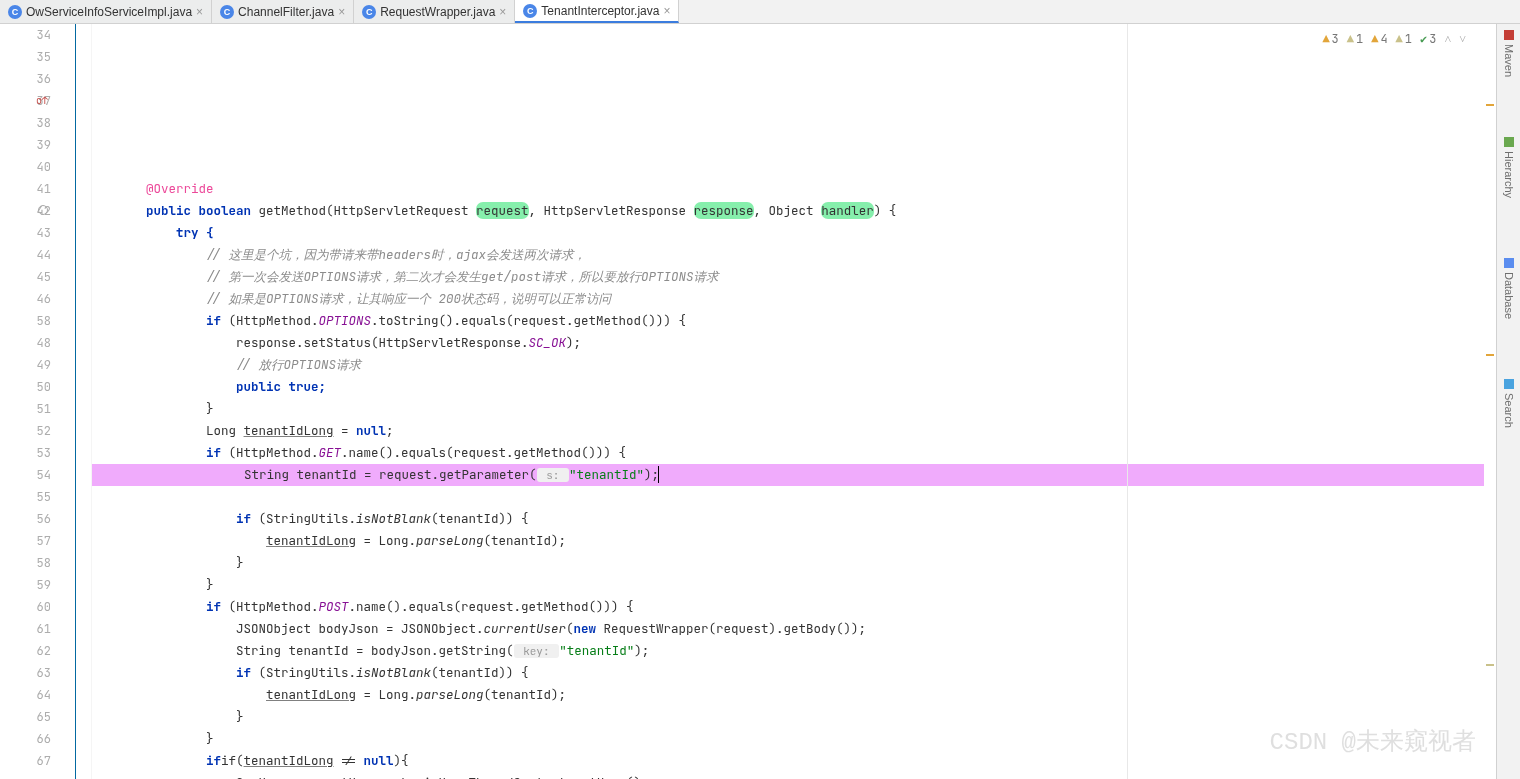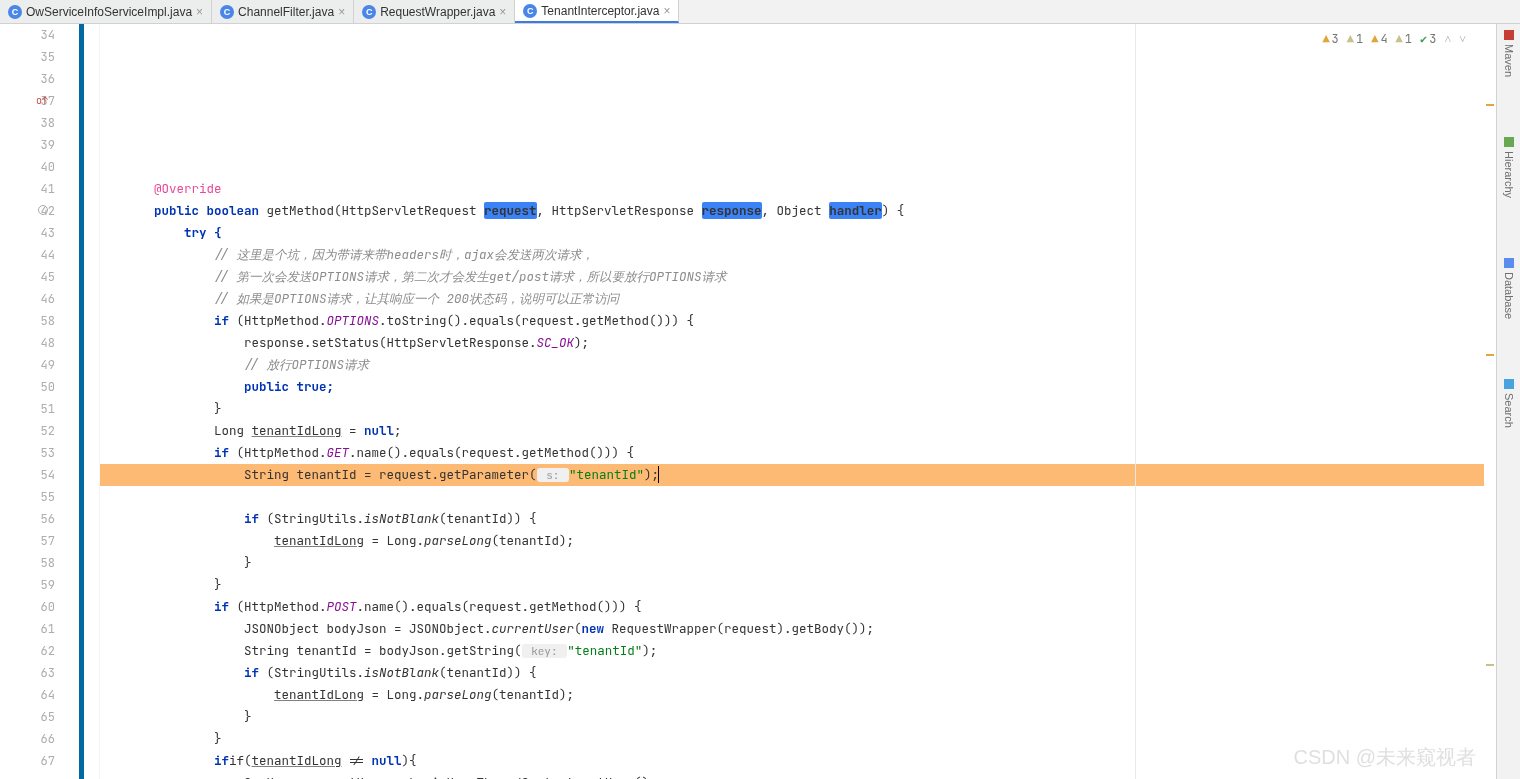--- a/index.html
+++ b/index.html
@@ -47,21 +47,21 @@
     padding-top: 6px; gap: 60px;
   }
   .right-bar .tool {
     writing-mode: vertical-rl;
     font-size: 11px; color: #6e6e6e; cursor: pointer;
     display: flex; align-items: center; gap: 4px;
   }
   .right-bar .tool .sq { width:10px;height:10px;display:inline-block; }
   .editor-wrap { display: flex; height: calc(100% - 24px); width: calc(100% - 24px); }
   .gutter {
-    width: 84px; background: #fff; border-right: 5px solid #0369a1;
+    width: 76px; background: #fff; border-right: 1px solid #0369a1;
     font-family: "JetBrains Mono","Consolas",monospace; font-size: 12px;
     color: #adadad; text-align: right; padding-right: 24px; line-height: 22px;
     position: relative;
   }
   .gutter .ln { height: 22px; position: relative;}
   .markstrip {
     width: 16px; background:#fff; border-right:1px solid #f5f5f5;
   }
   .code {
     flex: 1; font-family: "JetBrains Mono","Consolas",monospace;
@@ -69,41 +69,41 @@
     white-space: pre; position: relative;
   }
   .indic {
     position: absolute; top: 4px; right: 18px; display: flex; gap: 8px;
     font-size: 12px; align-items: center; color: #777;
   }
   .indic .warn::before { content:"▲"; color:#e2a53a; margin-right:2px;}
   .indic .wweak::before { content:"▲"; color:#c9c18a; margin-right:2px;}
   .indic .chk::before { content:"✔"; color:#499c54; margin-right:2px;}
   .indic .arr { color:#aaa; cursor:pointer;}
-  .hl-line { background:#fdba74; display:block; margin-left:-24px; padding-left:24px; width:calc(100% + 24px);}
+  .hl-line { background:#f0abfc; display:block; margin-left:-24px; padding-left:32px; width:calc(100% + 24px);}
   .kw { color:#0033b3; font-weight:bold;}
   .ann { color:#ec4899;}
   .str { color:#067d17;}
   .cmt { color:#8c8c8c; font-style:italic;}
   .fld { color:#871094; font-style:italic;}
-  .param-hl { background:#3b82f6; border-radius:2px;font-weight:bold;}
+  .param-hl { background:#86efac; border-radius:7px;}
   .uline { text-decoration: underline; text-decoration-color:#808080;}
   .static { font-style:italic;margin-top:48px;}
   .inlhint { color:#999; font-size:11px; background:#f0f0f0; padding:0 3px; border-radius:3px;}
   .rmargin {
     position:absolute; top:0; bottom:0; left:1035px; width:0;
     border-left:1px solid #e8e8e8;
   }
   .errstrip {
     width:12px; background:#fff; position:relative;
   }
   .errstrip .m { position:absolute; left:2px; width:8px; height:2px;}
   .watermark {
-    position:absolute; right:44px; bottom:8px; color:#d7d7d7cc;
-    font-size:20px; font-weight:300; pointer-events:none;
+    position:absolute; right:44px; bottom:22px; color:#d7d7d7cc;
+    font-size:24px; font-weight:300; pointer-events:none;font-family:Liberation Mono, monospace;
   }
   .caret { border-left:1px solid #000; margin-left:-1px;}
   .gut-ic { position:absolute; left:36px; font-size:10px;}
   .gut-circ { position:absolute; left:38px; width:10px;height:10px;border:1.5px solid #aaa;border-radius:50%; top:5px;}
 </style>
 </head>
 <body>
 
 <div class="tabs">
   <div class="tab">

